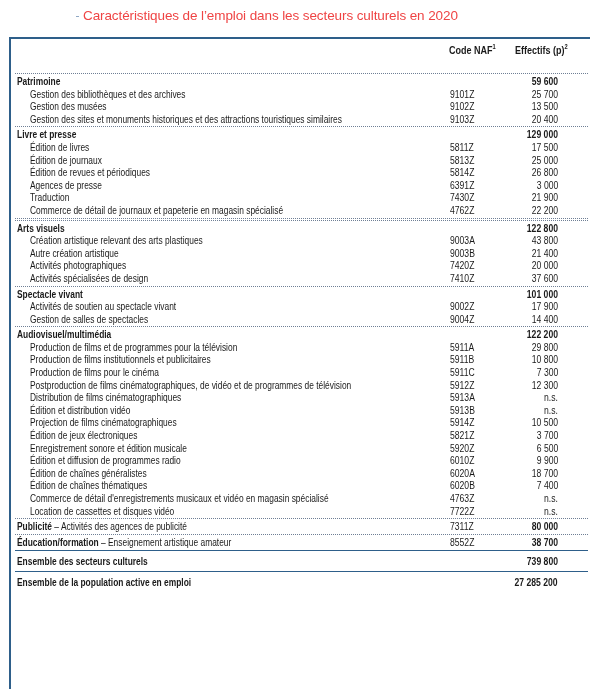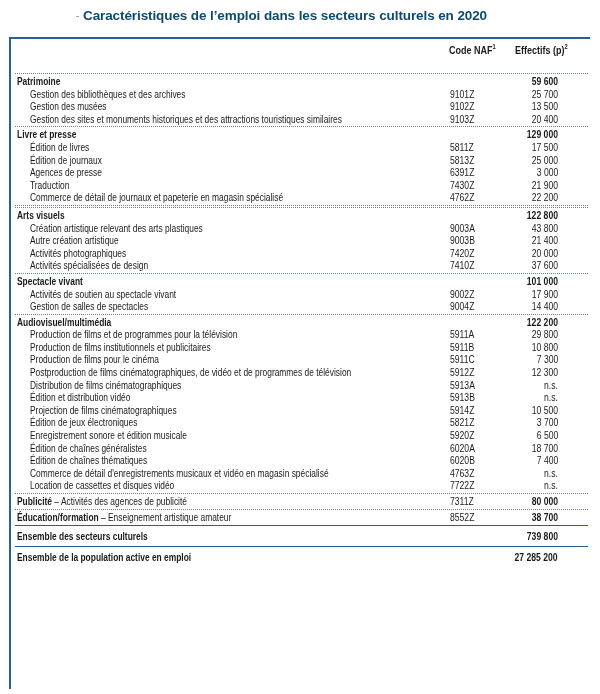--- a/index.html
+++ b/index.html
@@ -3,21 +3,21 @@
 <meta charset="utf-8">
 <style>
   html, body { margin: 0; padding: 0; background: #ffffff; }
   body {
     width: 600px; height: 694px; position: relative; overflow: hidden;
     font-family: "Liberation Sans", sans-serif;
     color: #1a1a1a;
   }
   .title {
     position: absolute; left: 83px; top: 8px;
-    font-size: 13.5px; font-weight: bold; color: #0c4a6e;
+    font-size: 13.5px; font-weight: normal; color: #ef4444;
     letter-spacing: -0.1px;
   }
   .title-tick {
     position: absolute; left: 76px; top: 16px; width: 3px; height: 1px; background: #8fa8c4;
   }
   .frame {
     position: absolute; left: 9px; top: 37px; width: 579px; height: 650px;
     border-top: 2px solid #2e5f8a;
     border-left: 2px solid #2e5f8a;
   }
@@ -101,20 +101,25 @@
       <span class="lbl">Édition de livres</span>
       <span class="code">5811Z</span>
       <span class="val">17 500</span>
     </div>
     <div class="row sub">
       <span class="lbl">Édition de journaux</span>
       <span class="code">5813Z</span>
       <span class="val">25 000</span>
     </div>
     <div class="row sub">
+      <span class="lbl">Édition de revues et périodiques</span>
+      <span class="code">5814Z</span>
+      <span class="val">26 800</span>
+    </div>
+    <div class="row sub">
       <span class="lbl">Agences de presse</span>
       <span class="code">6391Z</span>
       <span class="val">3 000</span>
     </div>
     <div class="row sub">
       <span class="lbl">Traduction</span>
       <span class="code">7430Z</span>
       <span class="val">21 900</span>
     </div>
     <div class="row sub">
@@ -205,20 +210,25 @@
     </div>
     <div class="row sub">
       <span class="lbl">Édition de jeux électroniques</span>
       <span class="code">5821Z</span>
       <span class="val">3 700</span>
     </div>
     <div class="row sub">
       <span class="lbl">Enregistrement sonore et édition musicale</span>
       <span class="code">5920Z</span>
       <span class="val">6 500</span>
+    </div>
+    <div class="row sub">
+      <span class="lbl">Édition et diffusion de programmes radio</span>
+      <span class="code">6010Z</span>
+      <span class="val">9 900</span>
     </div>
     <div class="row sub">
       <span class="lbl">Édition de chaînes généralistes</span>
       <span class="code">6020A</span>
       <span class="val">18 700</span>
     </div>
     <div class="row sub">
       <span class="lbl">Édition de chaînes thématiques</span>
       <span class="code">6020B</span>
       <span class="val">7 400</span>

